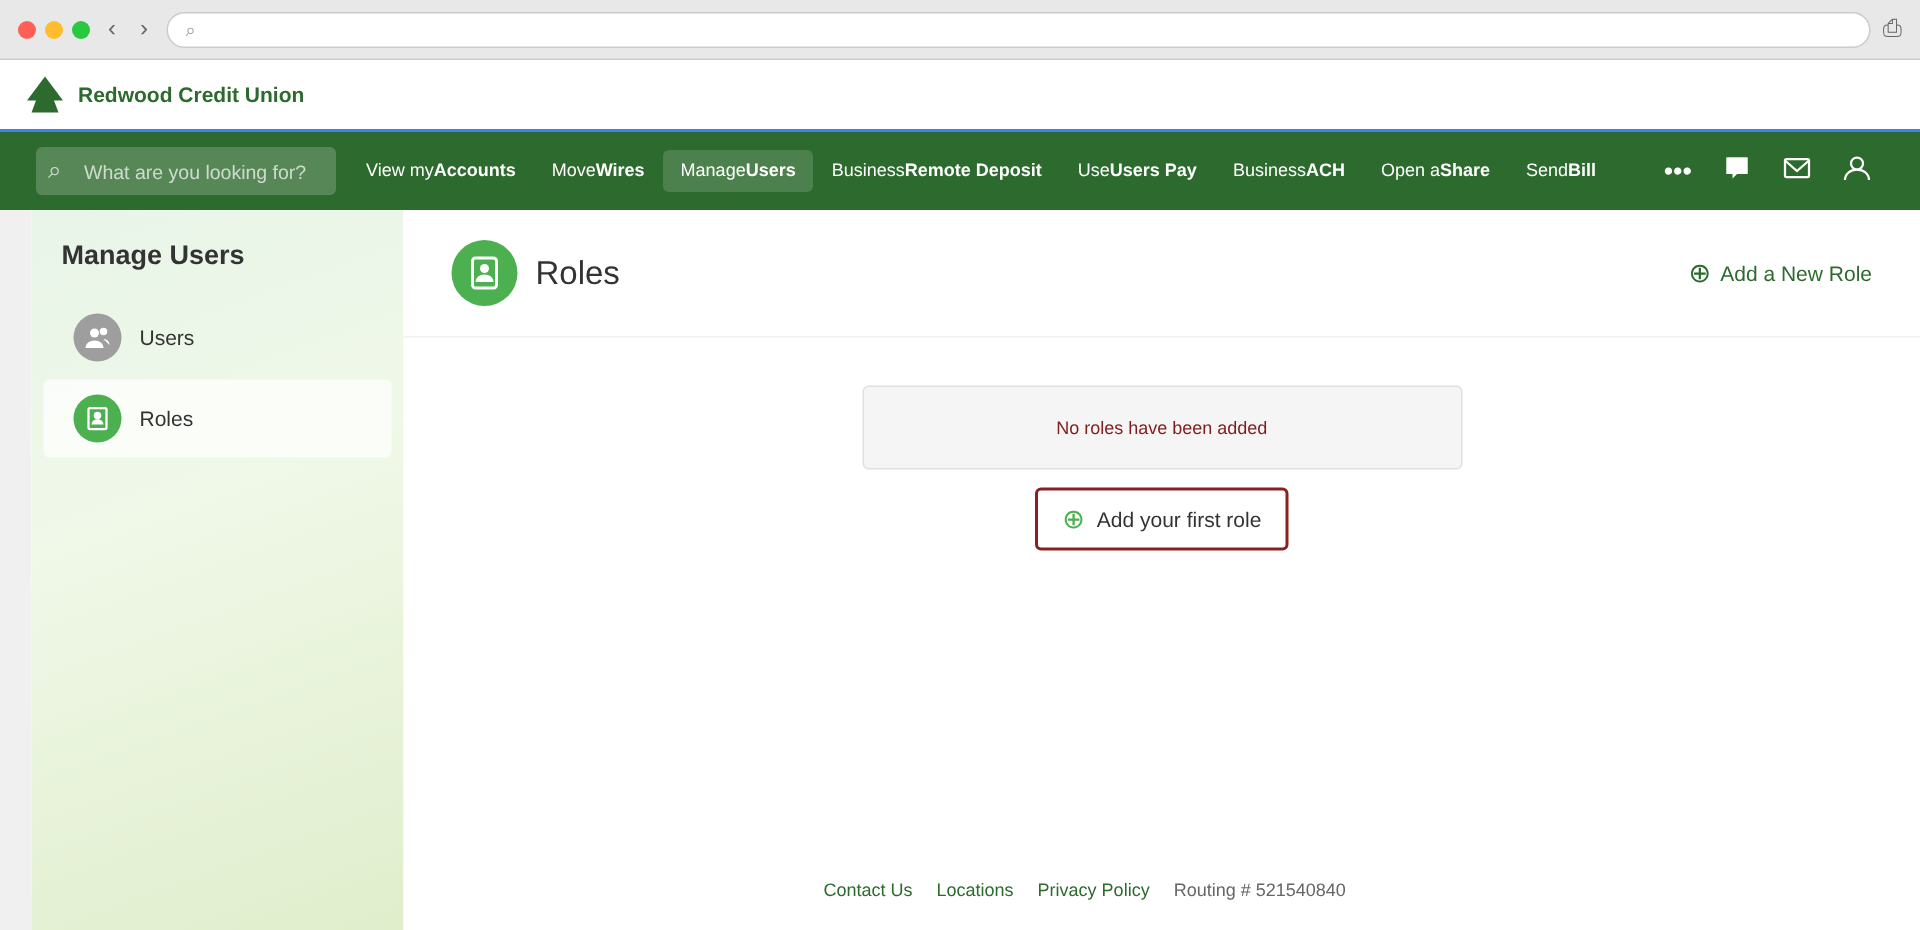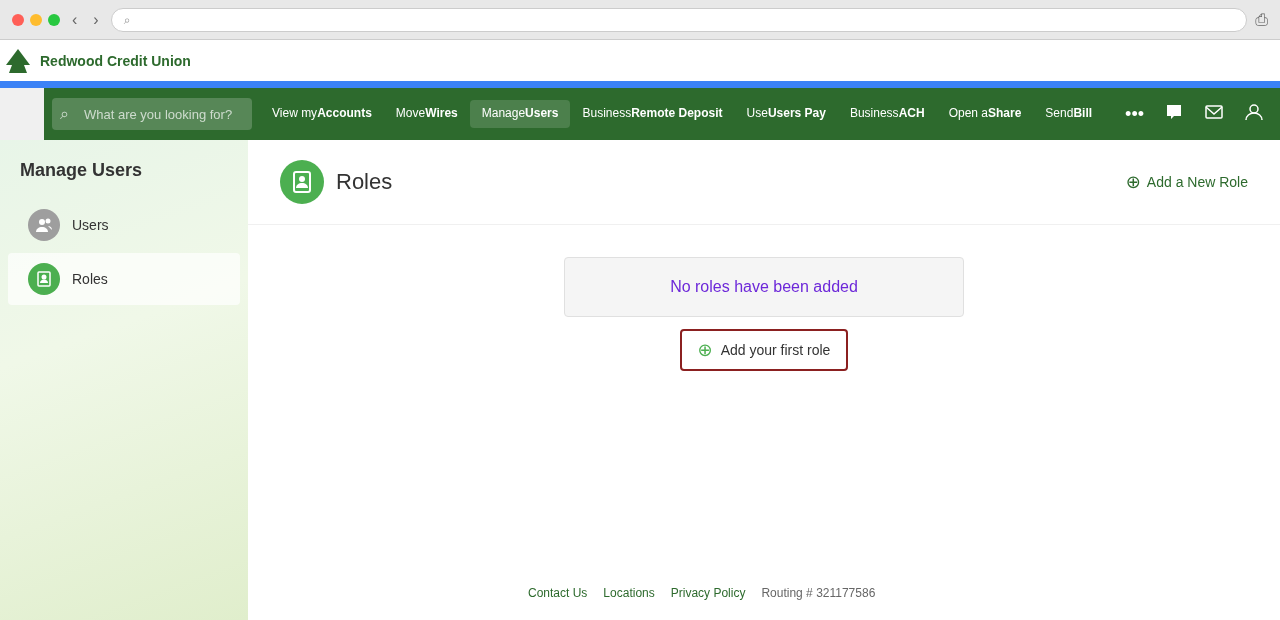--- a/index.html
+++ b/index.html
@@ -32,35 +32,34 @@
       padding: 0 12px;
     }
     .search-icon-title { color: #999; font-size: 12px; margin-right: 4px; }
     .share-btn { background: none; border: none; color: #666; font-size: 16px; cursor: pointer; }
 
     
     .logo-bar {
       background: white;
       height: 48px;
       display: flex;
-      padding: 0 4px;
-      border-bottom: 7px solid #3b82f6;
+      padding: 0 16px;
+      border-bottom: 2px solid #3b82f6;
     }
     .logo-area { display: flex; align-items: center; gap: 8px; }
     .logo-tree { width: 28px; height: 28px; }
     .logo-text { color: #2d6a2d; font-size: 14px; font-weight: 600; }
 
     
     .main-nav {
       background: #2d6a2d;
       height: 52px;
       display: flex;
       align-items: center;
-      padding: 0 8px;
-      margin-left: 44px;
+      padding: 0 24px;
     }
     .nav-search {
       background: rgba(255,255,255,0.2);
       border: none;
       border-radius: 4px;
       height: 32px;
       padding: 0 12px 0 32px;
       color: white;
       font-size: 13px;
       width: 200px;
@@ -107,20 +106,21 @@
       cursor: pointer;
       padding: 6px 8px;
       border-radius: 4px;
     }
 
     
     .app-body {
       display: flex;
       height: calc(620px - 40px - 48px - 52px);
       background: white;
+      margin-left: 21px;
     }
 
     
     .sidebar {
       width: 248px;
       background: linear-gradient(160deg, #e8f5e8 0%, #f0f8e8 40%, #e0eecc 100%);
       padding: 20px 0;
       flex-shrink: 0;
     }
     .sidebar-title {
@@ -194,22 +194,22 @@
     }
     .add-new-icon { font-size: 18px; }
 
     .content-body { padding: 32px; }
     .no-roles-box {
       background: #f5f5f5;
       border: 1px solid #e0e0e0;
       border-radius: 4px;
       padding: 20px;
       text-align: center;
-      color: #6d28d9;
-      font-size: 16px;
+      color: #7f1d1d;
+      font-size: 12px;
       max-width: 400px;
       margin: 0 auto;
     }
     .add-first-role-btn {
       display: flex;
       align-items: center;
       gap: 8px;
       margin: 12px auto 0;
       padding: 8px 16px;
       background: none;
@@ -398,17 +398,17 @@
         <span class="add-first-icon">⊕</span>
         <span>Add your first role</span>
       </button>
     </div>
 
     <div class="footer">
       <div class="footer-links">
         <a class="footer-link">Contact Us</a>
         <a class="footer-link">Locations</a>
         <a class="footer-link">Privacy Policy</a>
-        <span class="footer-routing">Routing # 321177586</span>
+        <span class="footer-routing">Routing # 521540840</span>
       </div>
     </div>
   </main>
 </div>
 
 </body></html>

